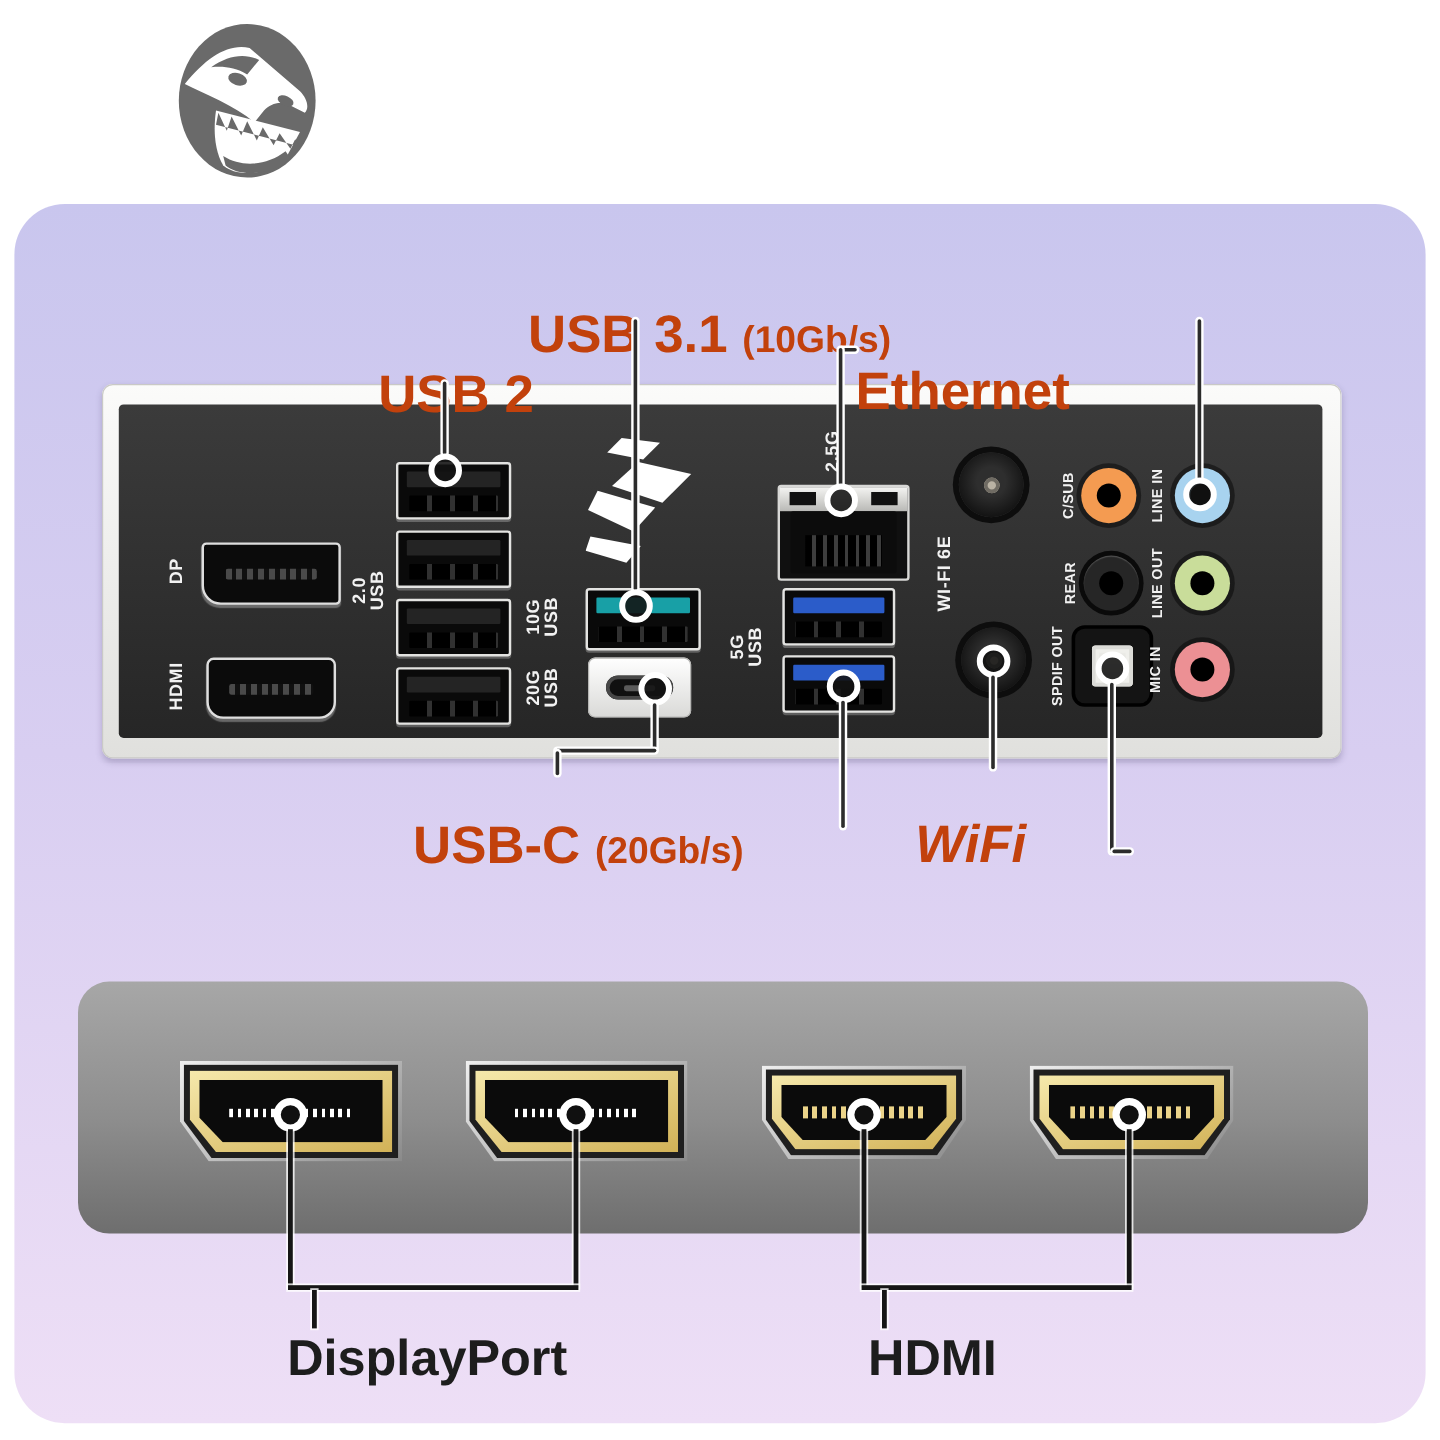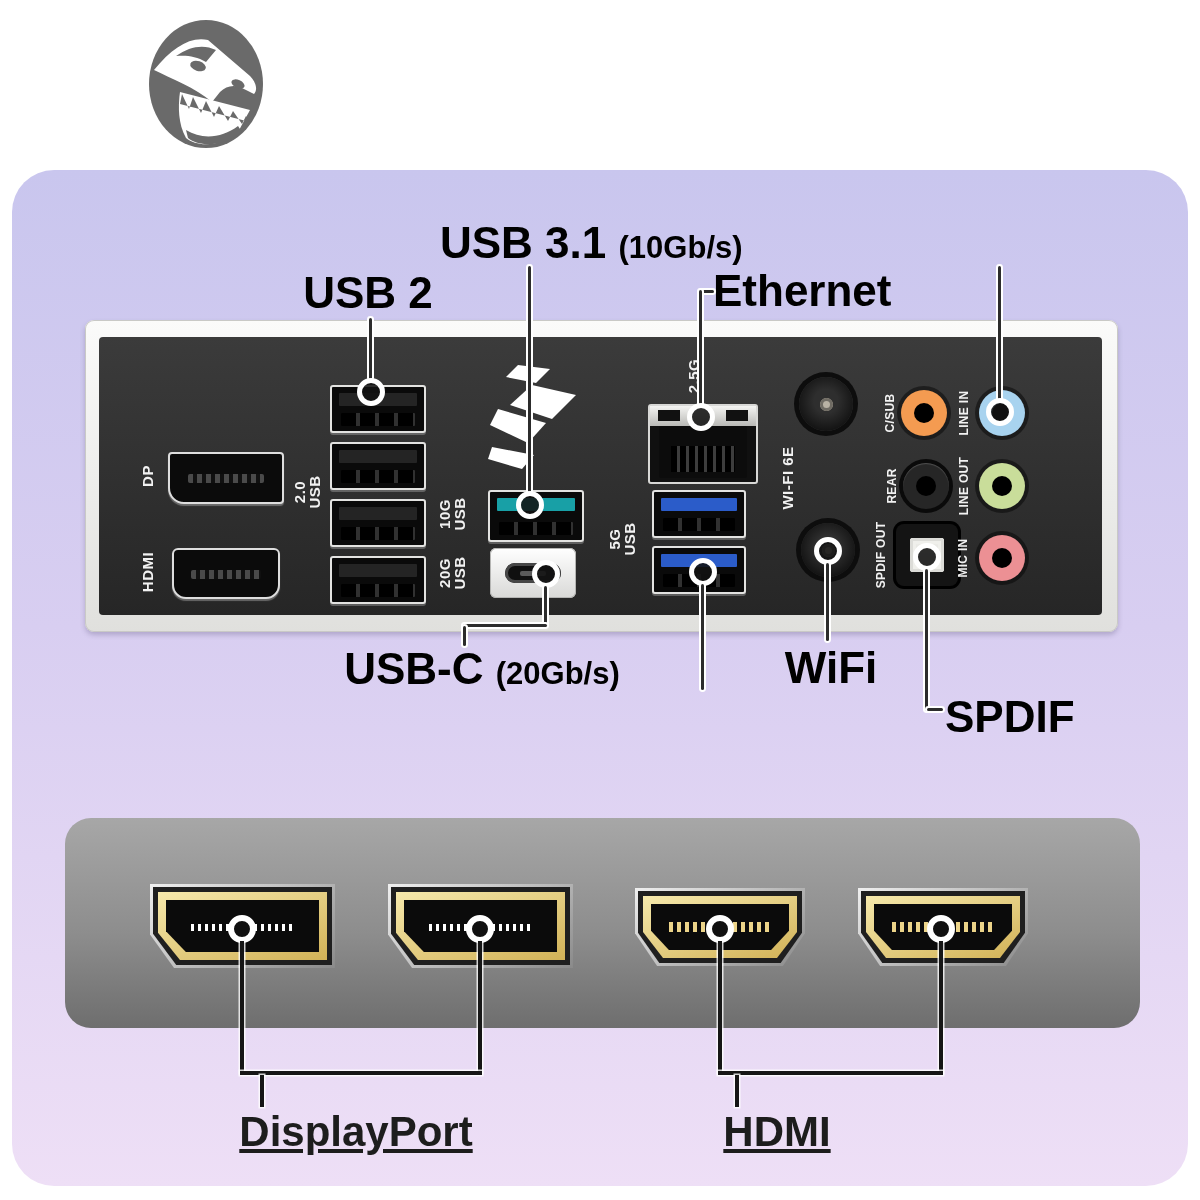--- a/index.html
+++ b/index.html
@@ -77,40 +77,40 @@
   .spdif-port{position:absolute;left:896px;top:524px;width:62px;height:62px;background:#141414;
         border-radius:8px;box-shadow:0 0 0 3px #000;}
   .spdif-inner{position:absolute;left:50%;top:50%;width:34px;height:34px;margin:-17px;
         background:linear-gradient(#f2f2ee,#c9c9c4);border-radius:3px;box-shadow:inset 0 0 0 3px #dcdcd8, inset 0 0 0 6px #efefeb;}
 
   
   .cline{position:absolute;width:3px;background:#2c2c2c;box-shadow:0 0 0 2px #fff;border-radius:2px;}
   .chline{position:absolute;height:3px;background:#2c2c2c;box-shadow:0 0 0 2px #fff;border-radius:2px;}
   .ring{position:absolute;width:18px;height:18px;border:5px solid #fff;background:rgba(18,18,18,.88);
         border-radius:50%;}
-  .toplabel{position:absolute;color:#000000;font-weight:700;font-size:44px;text-align:center;
-        white-space:nowrap;}
+  .toplabel{position:absolute;color:#c2410c;font-weight:700;font-size:44px;text-align:center;
+        white-space:nowrap;margin-top:36px;}
   .toplabel .small{font-size:31px;font-weight:700;}
 
   
   .gpu-panel{position:absolute;left:65px;top:818px;width:1075px;height:210px;border-radius:26px;
         background:linear-gradient(180deg,#a7a7a7 0%,#8d8d8d 55%,#6e6e6e 100%);}
   .clip-dp{clip-path:polygon(0 0,100% 0,100% 100%,13% 100%,0 60%);}
   .clip-hdmi{clip-path:polygon(0 0,100% 0,100% 58%,87% 100%,13% 100%,0 58%);}
   .gport-silver{position:absolute;inset:0;background:linear-gradient(145deg,#efefef,#8a8a8a);}
   .gport-shell{position:absolute;inset:3px;background:#1f1f1f;}
   .gport-gold{position:absolute;inset:8px;background:linear-gradient(160deg,#f6e9ac,#d2b257);}
   .gport-dark{position:absolute;inset:16px;background:#0b0b0b;}
   .gpin-white{position:absolute;left:22%;width:56%;top:48%;height:7px;
         background:repeating-linear-gradient(90deg,#fff 0 3px,transparent 3px 7px);}
   .gpin-gold{position:absolute;left:20%;width:60%;top:44%;height:10px;
         background:repeating-linear-gradient(90deg,#ecd489 0 4px,transparent 4px 8px);}
   .gline{position:absolute;background:#161616;box-shadow:0 0 0 1.5px rgba(255,255,255,.8);}
   .gring{position:absolute;width:16px;height:16px;border:6px solid #fff;background:#101010;border-radius:50%;}
-  .gpulabel{position:absolute;color:#1d1d1d;font-weight:700;font-size:42px;text-align:center;white-space:nowrap;text-decoration:underline;}
+  .gpulabel{position:absolute;color:#1d1d1d;font-weight:700;font-size:42px;text-align:center;white-space:nowrap;}
 </style>
 </head>
 <body>
 
 <div class="stage">
 
   <div class="logo">
     <svg width="120" height="132" viewBox="0 0 120 132">
       <ellipse cx="60" cy="66" rx="57" ry="64" fill="#6a6a6a"></ellipse>
       <path d="M8 52 C26 30 44 18 62 22 L104 58 C110 64 112 72 108 76 L96 70 C88 66 80 68 74 74 L66 84 C50 70 24 60 8 52 Z" fill="#fff"></path>
@@ -241,21 +241,21 @@
   <div class="spdif-port">
     <div class="spdif-inner"></div>
     </div>
   <div class="vlabel jacklab" style="left:846px;top:549px;width:70px;">SPDIF OUT</div>
 
   <div class="jack" style="left:979px;top:535px;background:#ec9094;">
     <div class="hole"></div>
     </div>
   <div class="vlabel jacklab" style="left:940px;top:552px;width:46px;">MIC IN</div>
 
-  <div class="toplabel" style="left:268px;top:268px;width:200px;">
+  <div class="toplabel" style="left:280px;top:268px;width:200px;">
     <span>USB 2</span>
   </div>
   <div class="cline" style="left:369px;top:318px;height:61px;"></div>
   <div class="ring" style="left:357px;top:378px;"></div>
 
   <div class="toplabel" style="left:440px;top:218px;width:300px;">
     <span>USB 3.1</span>
     <span class="small">(10Gb/s)</span>
   </div>
   <div class="cline" style="left:528px;top:266px;height:226px;"></div>
@@ -278,30 +278,27 @@
   <div class="toplabel" style="left:332px;top:644px;width:300px;">
     <span>USB-C</span>
     <span class="small">(20Gb/s)</span>
   </div>
 
   <div class="ring" style="left:689px;top:558px;"></div>
   <div class="cline" style="left:701px;top:584px;height:106px;"></div>
 
   <div class="ring" style="left:814px;top:537px;"></div>
   <div class="cline" style="left:826px;top:563px;height:78px;"></div>
-  <div class="toplabel" style="left:771px;top:643px;width:120px;">
+  <div class="toplabel" style="left:749px;top:643px;width:120px;font-style:italic;">
     <span>WiFi</span>
   </div>
 
   <div class="ring" style="left:913px;top:543px;"></div>
   <div class="cline" style="left:925px;top:569px;height:142px;"></div>
   <div class="chline" style="left:927px;top:708px;width:16px;"></div>
-  <div class="toplabel" style="left:945px;top:692px;text-align:left;">
-    <span>SPDIF</span>
-  </div>
 
   <div class="gpu-panel"></div>
 
   <div class="abs" style="left:150px;top:884px;width:185px;height:84px;">
     <div class="gport-silver clip-dp"></div>
     <div class="gport-shell clip-dp"></div>
     <div class="gport-gold clip-dp"></div>
     <div class="gport-dark clip-dp"></div>
     <div class="gpin-white"></div>
   </div>

